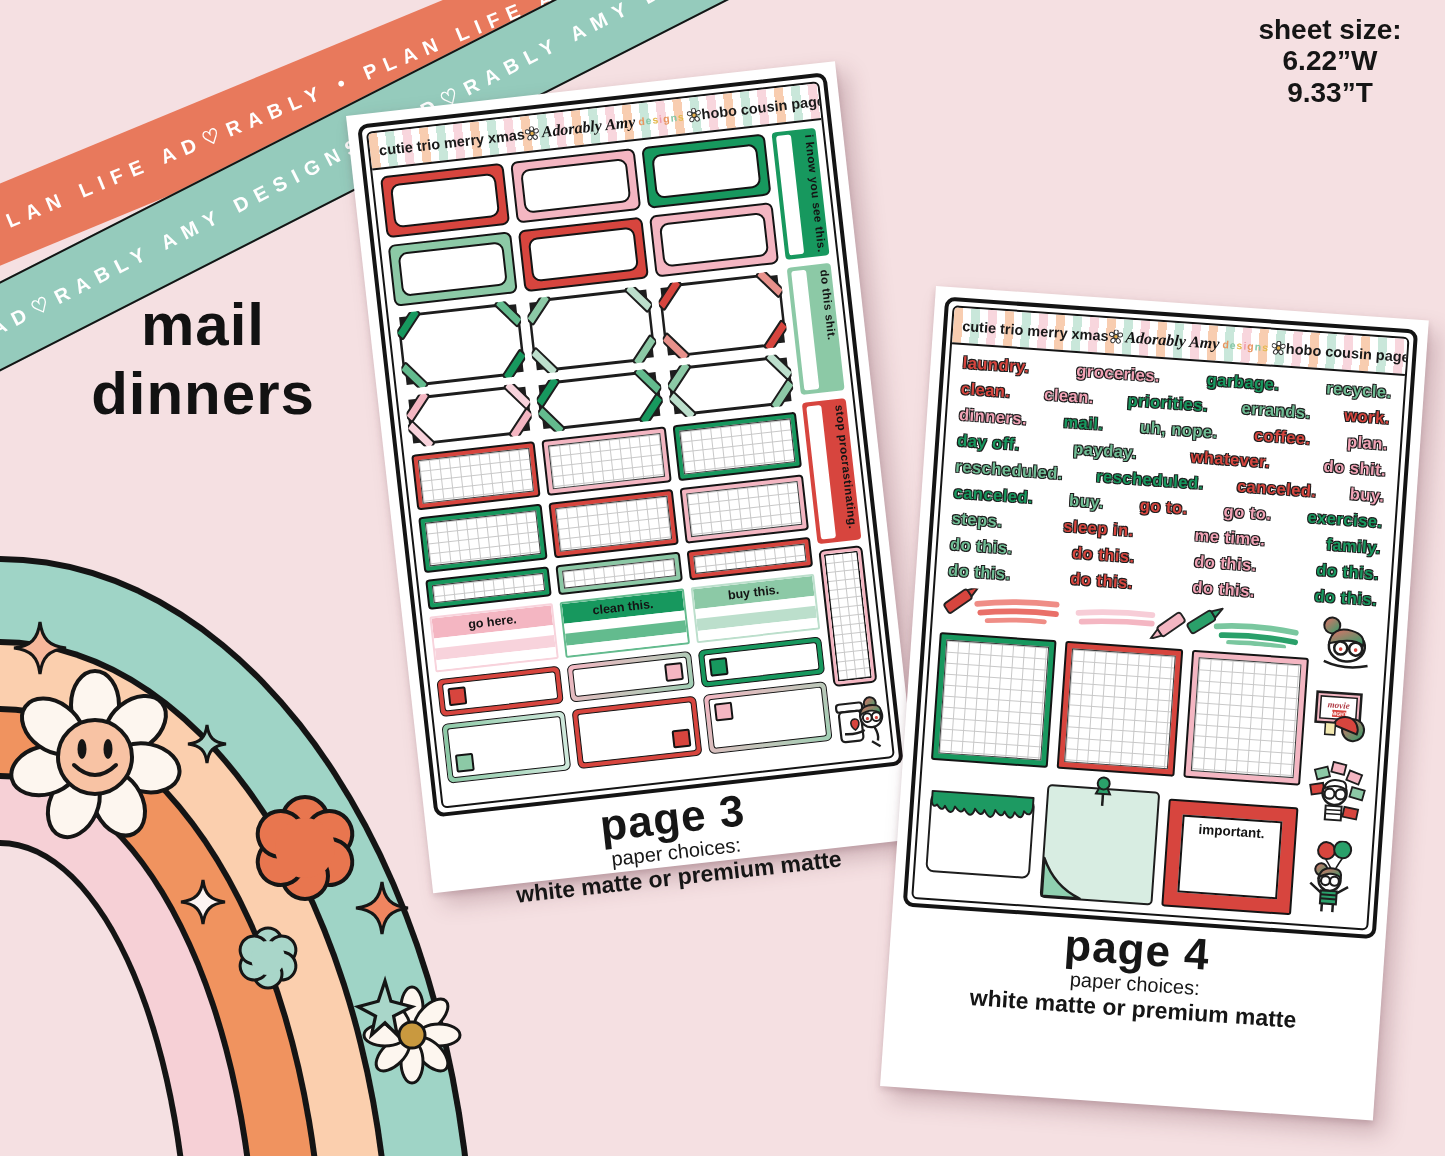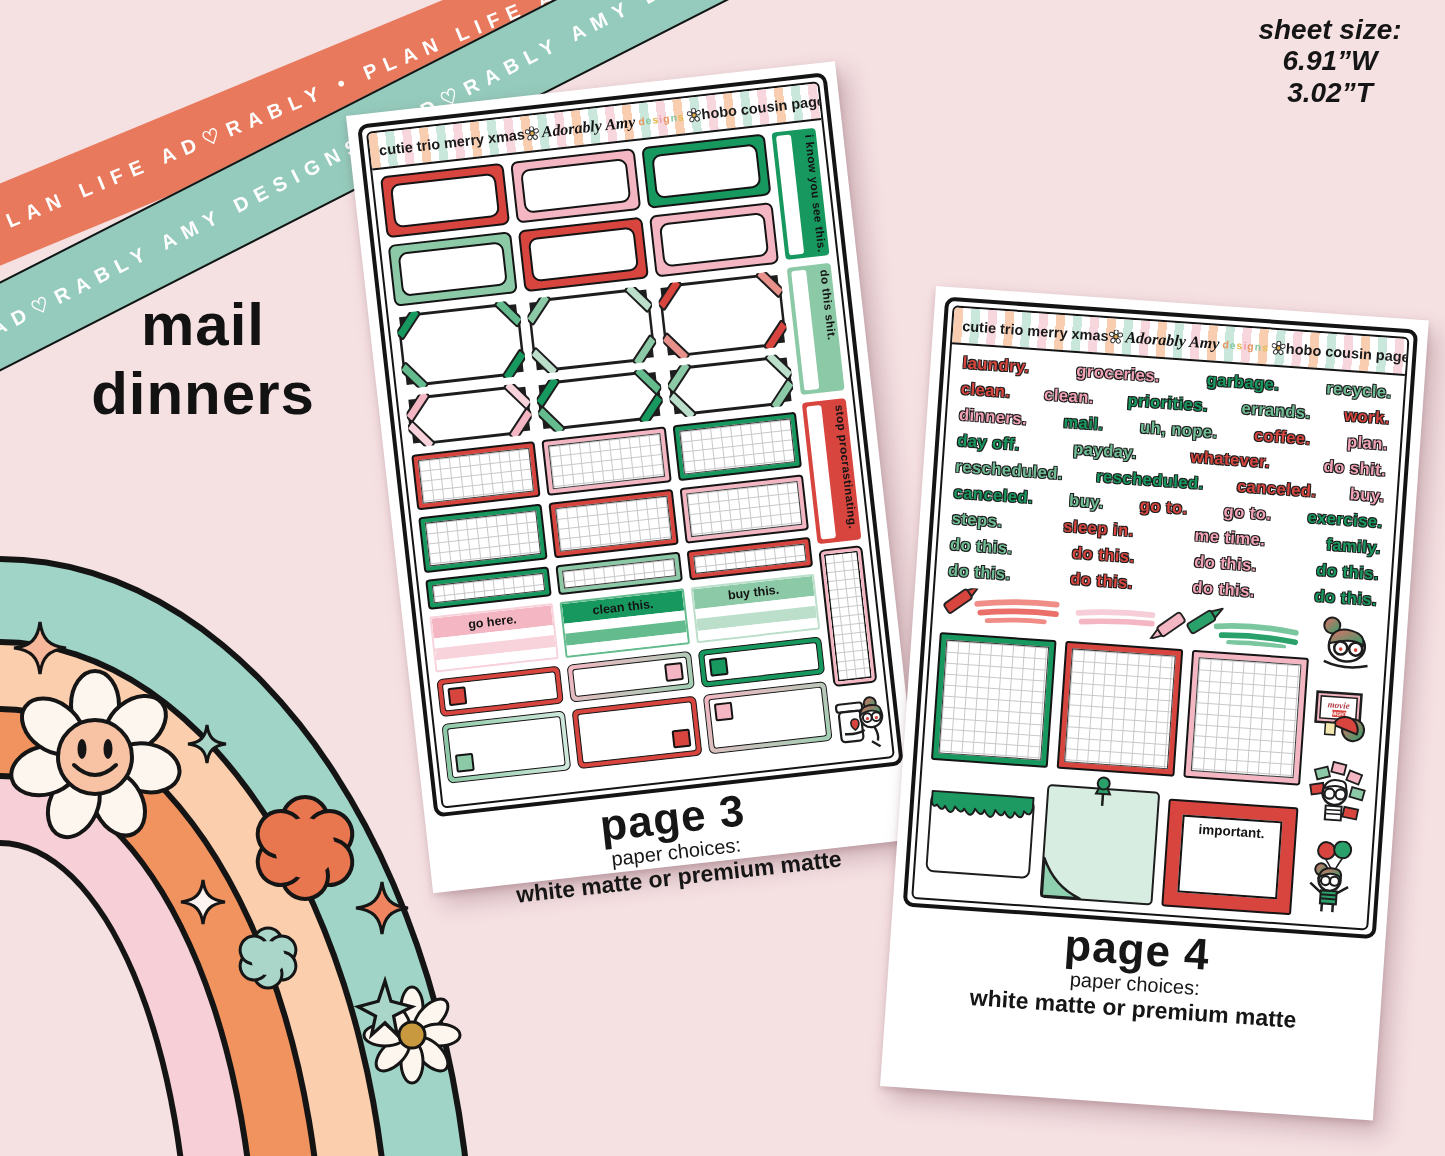--- a/index.html
+++ b/index.html
@@ -8,21 +8,21 @@
 
   
   .ribbon{position:absolute;display:flex;align-items:center;white-space:nowrap;overflow:hidden;
           color:#fff;font-weight:bold;transform-origin:0 0;}
   .ribbon span{padding-left:14px;font-size:20px;letter-spacing:8px;}
   .ribbon.coral{left:-40px;top:200px;width:950px;height:76px;background:#e8795c;transform:rotate(-22.5deg);z-index:2;}
   .ribbon.teal{left:-40px;top:302px;width:1060px;height:76px;background:#95cbbc;border:2.5px solid #141414;transform:rotate(-27deg);z-index:3;}
 
   
   .sheet-size{position:absolute;top:14px;right:10px;width:210px;text-align:center;z-index:4;
-              font-weight:bold;font-size:28px;line-height:1.12;color:#151515;font-style:italic;}
+              font-weight:bold;font-size:28px;line-height:1.12;color:#151515;}
   .version{position:absolute;left:44px;top:290px;width:318px;text-align:center;z-index:1;
            font-weight:bold;font-size:60px;line-height:1.15;color:#121212;letter-spacing:1px;}
 
   
   .card{position:absolute;background:#ffffff;transform-origin:0 0;z-index:5;
         box-shadow:10px 12px 22px rgba(90,40,55,.25), 0 3px 6px rgba(90,40,55,.18);}
   .card3{left:346px;top:116px;width:492px;height:782px;transform:rotate(-6.4deg);}
   .card4{left:936px;top:286px;width:494px;height:802px;transform:rotate(4deg);}
   .sheet{margin:10px 10px 4px 10px;border:4px solid #141414;border-radius:10px;padding:4px;}
   .sheet-inner{border:2px solid #141414;border-radius:6px;overflow:hidden;background:#fff;}
@@ -181,22 +181,22 @@
 
   <div class="ribbon coral">
     <span>PLAN LIFE AD♡RABLY • PLAN LIFE AD♡RABL</span>
   </div>
   <div class="ribbon teal">
     <span>AD♡RABLY AMY DESIGNS • AD♡RABLY AMY DESIGNS • AD♡</span>
   </div>
 
   <div class="sheet-size">
     <div>sheet size:</div>
-    <div>6.91”W</div>
-    <div>3.02”T</div>
+    <div>6.22”W</div>
+    <div>9.33”T</div>
   </div>
 
   <div class="version">
     <div>mail</div>
     <div>dinners</div>
   </div>
 
   <div class="card card3">
     <div class="sheet">
       <div class="sheet-inner">

